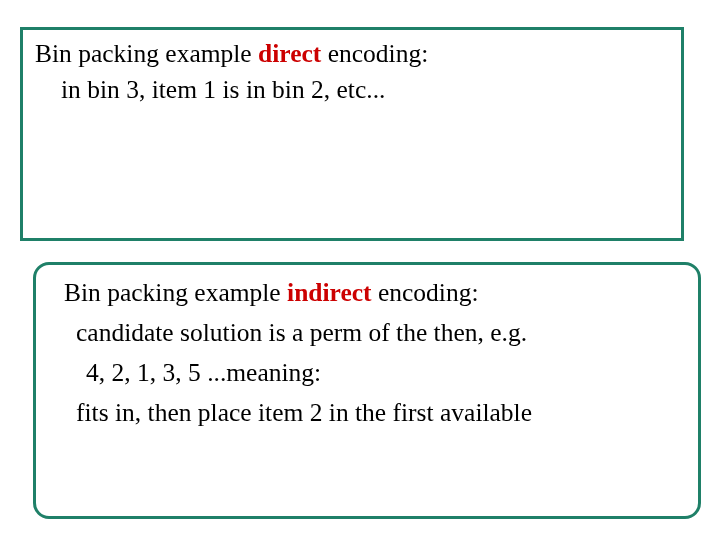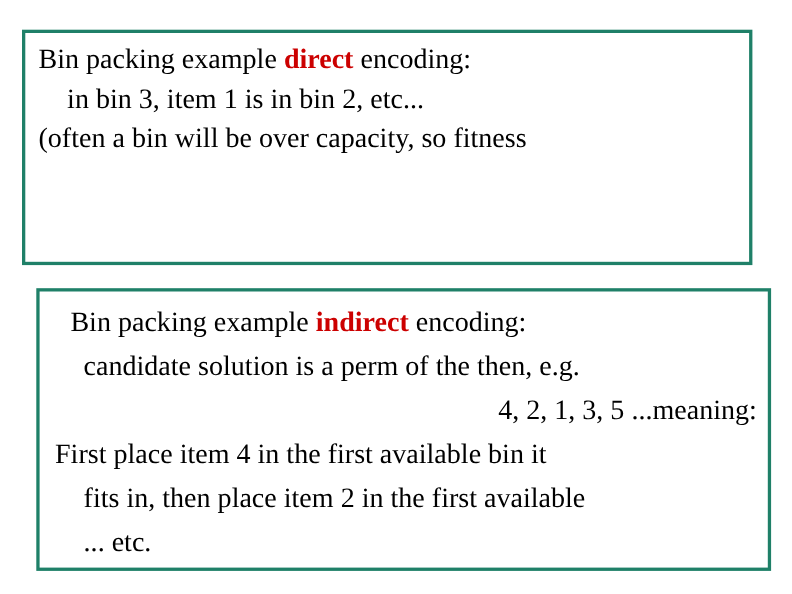--- a/index.html
+++ b/index.html
@@ -34,38 +34,39 @@
     width: 664px;
     height: 214px;
     padding: 6px 10px 6px 12px;
   }
   #box-indirect {
     left: 33px;
     top: 262px;
     width: 668px;
     height: 257px;
     padding: 8px 10px 8px 14px;
+    border-radius: 16px;
   }
 
   .line {
     font-size: 25.5px;
     line-height: 36px;
     white-space: nowrap;
     letter-spacing: 0px;
   }
   #box-indirect .line {
     font-size: 25.5px;
     line-height: 40px;
   }
 
   
   .ind-0 { padding-left: 0px; }
   .ind-1 { padding-left: 14px; }
   .ind-2 { padding-left: 26px; }
-  .ind-3 { padding-left: 36px; text-align: right; }
+  .ind-3 { padding-left: 36px; }
 
   .hl {
     color: #cc0000;
     font-weight: bold;
   }
   .arrow {
     font-family: "DejaVu Sans", sans-serif;
     font-size: 23px;
     font-weight: bold;
     vertical-align: -1px;
@@ -79,34 +80,31 @@
 
   <div class="textbox" id="box-direct">
 
     <div class="line ind-0">
       <span>Bin packing  example </span><span class="hl">direct</span><span> encoding:</span>
     </div>
 
 
     <div class="line ind-2">in bin 3, item 1 is in bin 2, etc...</div>
 
-    <div class="line ind-0">(often a bin will be over capacity, so  fitness</div>
 
   </div>
 
   <div class="textbox" id="box-indirect">
 
     <div class="line ind-1">
       <span>Bin packing  example </span><span class="hl">indirect</span><span> encoding:</span>
     </div>
 
     <div class="line ind-2">candidate solution is a perm of the then, e.g.</div>
 
     <div class="line ind-3">4, 2, 1, 3, 5  ...meaning:</div>
 
-    <div class="line ind-0">First place item 4 in the first available bin it</div>
 
     <div class="line ind-2">fits in, then place item 2 in the first available</div>
 
-    <div class="line ind-2">... etc.</div>
   </div>
 
 </div>
 
 </body></html>

